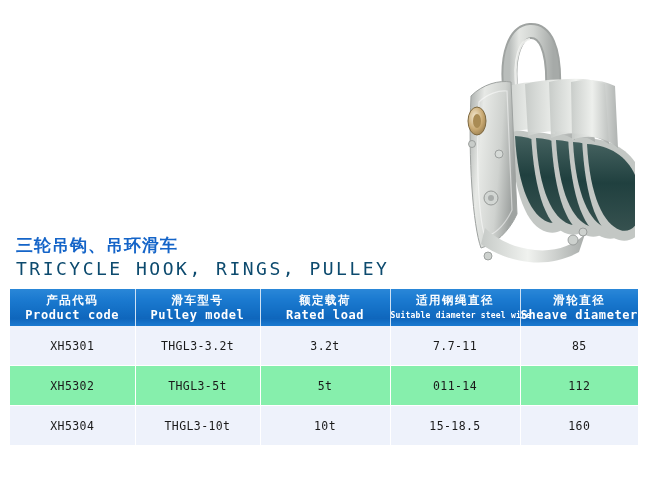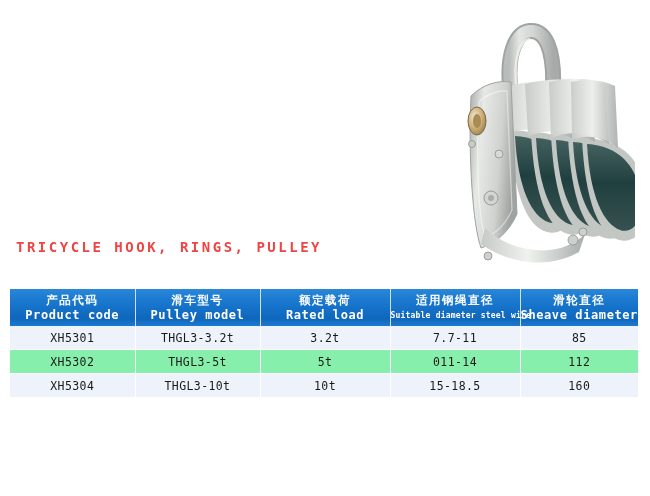--- a/index.html
+++ b/index.html
@@ -37,23 +37,23 @@
     font-family: "DejaVu Sans", sans-serif;
     font-size: 17px;
     font-weight: bold;
     color: #1464c8;
     letter-spacing: 1px;
     line-height: 22px;
     white-space: nowrap;
   }
   #title-en {
     font-family: "DejaVu Sans Mono", monospace;
-    font-size: 14px;
-    font-weight: bold;
-    color: #ef4444;
+    font-size: 18px;
+    font-weight: normal;
+    color: #0c4a6e;
     letter-spacing: 2.5px;
     line-height: 24px;
     white-space: nowrap;
     margin-top: 1px;
   }
 
   
   #spec-table {
     position: absolute;
     left: 10px;
@@ -99,21 +99,21 @@
     line-height: 15px;
     white-space: nowrap;
   }
   .th-en.small {
     font-size: 8px;
     letter-spacing: 0.2px;
   }
 
   #spec-table tbody td {
     height: 23px;
-    padding: 0;
+    padding: 8px;
     text-align: center;
     vertical-align: middle;
     font-family: "DejaVu Sans Mono", monospace;
     font-size: 11.5px;
     color: #1a1a1a;
     border-right: 1px solid #ffffff;
     border-bottom: 1px solid #ffffff;
     letter-spacing: 0.4px;
     white-space: nowrap;
   }
@@ -219,20 +219,21 @@
     <g>
       <path d="M26 226 C40 236 56 242 74 244 C92 246 110 242 124 234 L130 216
                C118 228 100 234 80 232 C60 230 42 222 30 210 Z" fill="url(#gRib)"></path>
       <circle cx="118" cy="222" r="5" fill="#cdd1ce" stroke="#8e9290" stroke-width="0.8"></circle>
       <circle cx="128" cy="214" r="4" fill="#cdd1ce" stroke="#8e9290" stroke-width="0.8"></circle>
     </g>
   </svg>
 </div>
 
 <div id="title-block">
+  <div id="title-cn">三轮吊钩、吊环滑车</div>
   <div id="title-en">TRICYCLE HOOK, RINGS, PULLEY</div>
 </div>
 
 <table id="spec-table">
   <colgroup>
     <col class="c1">
       <col class="c2">
       <col class="c3">
       <col class="c4">
       <col class="c5">

